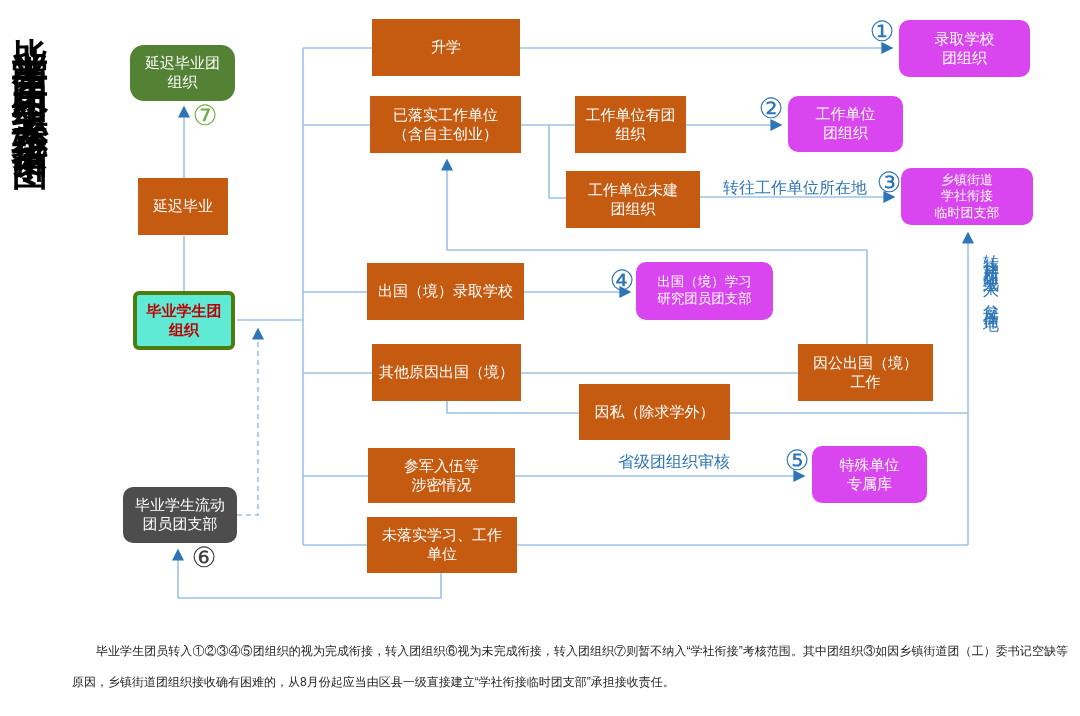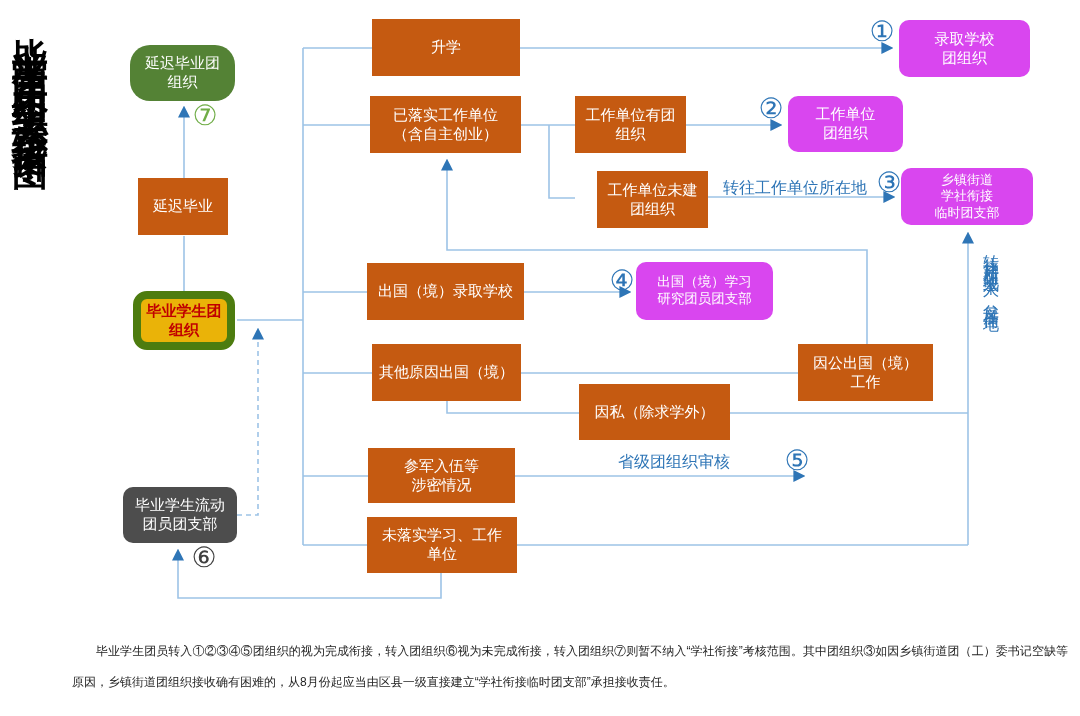--- a/index.html
+++ b/index.html
@@ -4,23 +4,23 @@
 <style>
   html,body{margin:0;padding:0;background:#ffffff;}
   #stage{position:relative;width:1080px;height:716px;background:#ffffff;overflow:hidden;
          font-family:"Liberation Sans",sans-serif;}
   #wires{position:absolute;left:0;top:0;z-index:1;}
   .box{position:absolute;z-index:2;display:flex;align-items:center;justify-content:center;
        text-align:center;white-space:pre-line;color:#ffffff;font-size:15px;line-height:1.25;
        box-sizing:border-box;font-family:"Liberation Sans",sans-serif;}
   .orange{background:#C55A11;}
   .blue{background:#d946ef;border-radius:10px;}
-  .green{background:#548235;border-radius:20px;}
+  .green{background:#548235;border-radius:14px;}
   .gray{background:#4D4D4D;border-radius:10px;}
-  .origin{background:#eab308;border:8px solid #4d7c0f;border-radius:14px;color:#C00000;font-weight:700;}
+  .origin{background:#5eead4;border:4px solid #4d7c0f;border-radius:6px;color:#C00000;font-weight:700;}
   .edge-label{position:absolute;z-index:2;color:#2E75B6;font-size:16px;white-space:nowrap;}
   .badge{position:absolute;z-index:3;width:30px;height:30px;font-size:28px;line-height:30px;
          text-align:center;color:#2E75B6;}
   .badge.g6{color:#3F3F3F;}
   .badge.g7{color:#70AD47;}
   .vtext{writing-mode:vertical-rl;text-orientation:upright;}
   #page-title{position:absolute;left:6px;top:8px;height:704px;z-index:2;color:#000000;
               font-family:"DejaVu Serif","Liberation Serif",serif;font-weight:700;
               font-size:36px;letter-spacing:8px;}
   #household-note{position:absolute;left:980px;top:242px;height:330px;z-index:2;color:#2E75B6;
@@ -75,41 +75,43 @@
   <div class="box origin" style="left:133px;top:291px;width:102px;height:59px">毕业学生团
 组织</div>
   <div class="box gray" style="left:123px;top:487px;width:114px;height:56px">毕业学生流动
 团员团支部</div>
 
   <div class="box orange" style="left:370px;top:96px;width:151px;height:57px">已落实工作单位
 （含自主创业）</div>
   <div class="box orange" style="left:372px;top:19px;width:148px;height:57px">升学</div>
   <div class="box orange" style="left:575px;top:96px;width:111px;height:57px">工作单位有团
 组织</div>
-  <div class="box orange" style="left:597px;top:171px;width:111px;height:57px">工作单位未建
+  <div class="box orange" style="left:566px;top:171px;width:134px;height:57px">工作单位未建
 团组织</div>
   <div class="box orange" style="left:367px;top:263px;width:157px;height:57px">出国（境）录取学校</div>
   <div class="box orange" style="left:372px;top:344px;width:149px;height:57px">其他原因出国（境）</div>
   <div class="box orange" style="left:579px;top:384px;width:151px;height:56px">因私（除求学外）</div>
   <div class="box orange" style="left:798px;top:344px;width:135px;height:57px">因公出国（境）
 工作</div>
   <div class="box orange" style="left:368px;top:448px;width:147px;height:55px">参军入伍等
 涉密情况</div>
   <div class="box orange" style="left:367px;top:517px;width:150px;height:56px">未落实学习、工作
 单位</div>
 
   <div class="box blue" style="left:899px;top:20px;width:131px;height:57px">录取学校
 团组织</div>
   <div class="box blue" style="left:788px;top:96px;width:115px;height:56px">工作单位
 团组织</div>
   <div class="box blue" style="left:901px;top:168px;width:132px;height:57px;font-size:13px">乡镇街道
 学社衔接
 临时团支部</div>
   <div class="box blue" style="left:636px;top:262px;width:137px;height:58px;font-size:13.5px">出国（境）学习
 研究团员团支部</div>
+  <div class="box blue" style="left:812px;top:446px;width:115px;height:57px">特殊单位
+专属库</div>
 
   <div class="badge" style="left:867px;top:17px">①</div>
   <div class="badge" style="left:756px;top:94px">②</div>
   <div class="badge" style="left:874px;top:168px">③</div>
   <div class="badge" style="left:607px;top:266px">④</div>
   <div class="badge" style="left:782px;top:446px">⑤</div>
   <div class="badge g6" style="left:189px;top:543px">⑥</div>
   <div class="badge g7" style="left:190px;top:101px">⑦</div>
 
   <div class="edge-label" style="left:723px;top:178px">转往工作单位所在地</div>

